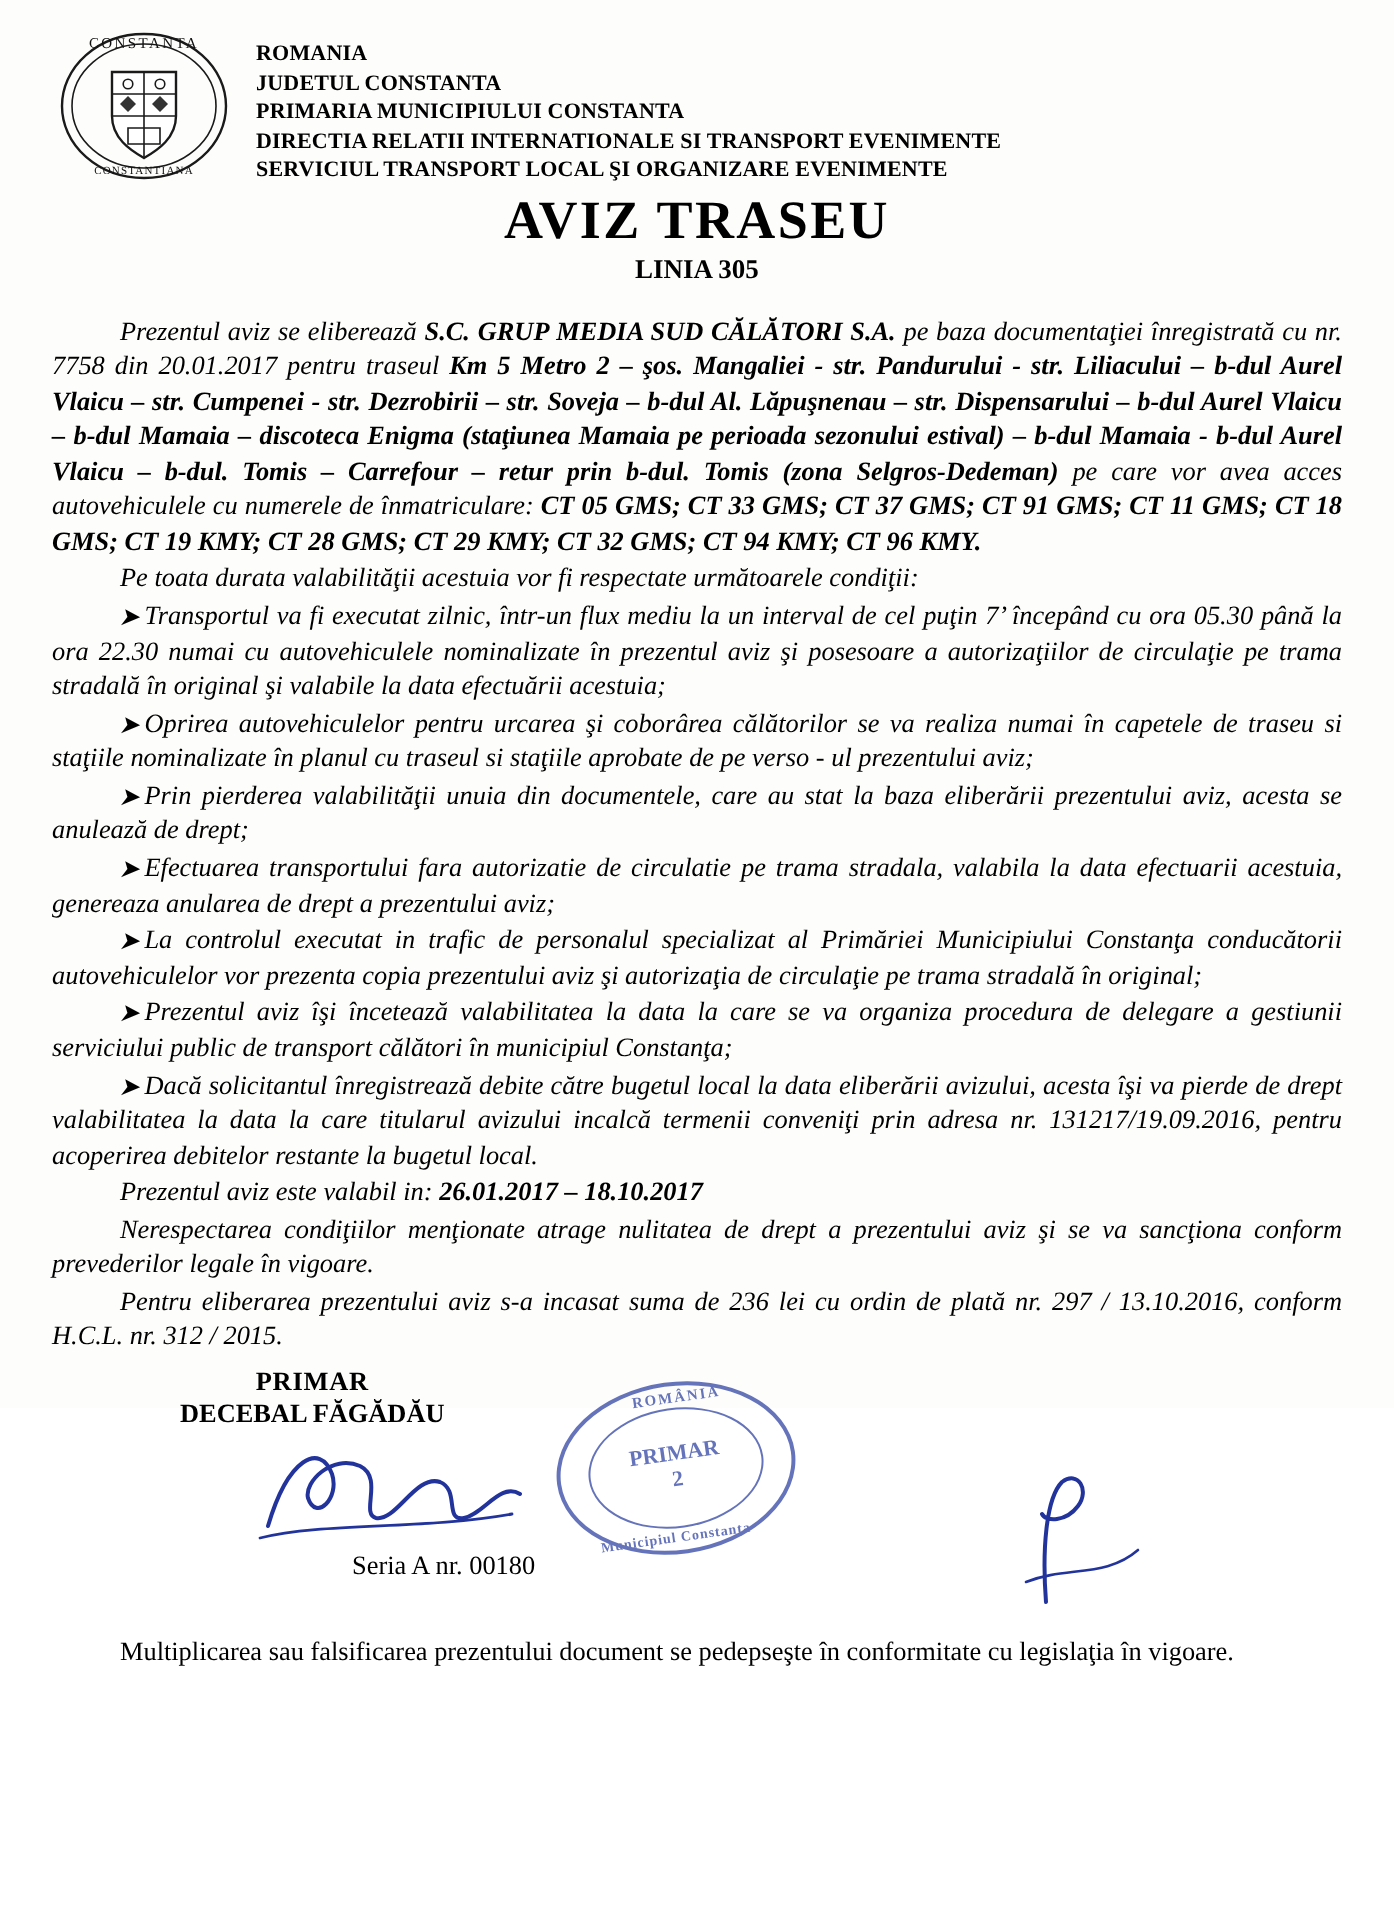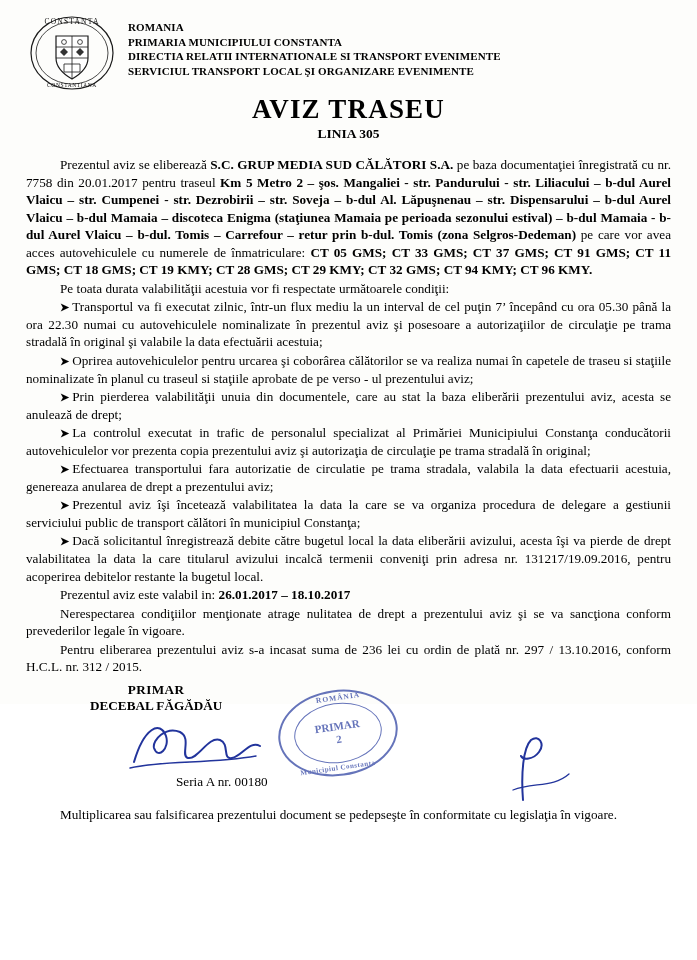--- a/index.html
+++ b/index.html
@@ -55,20 +55,21 @@
     font-size: 13.5px;
     font-weight: bold;
     margin-top: 1px;
     margin-bottom: 14px;
   }
   
   .body-text {
     font-size: 13.2px;
     line-height: 1.33;
     text-align: justify;
+    font-style: italic;
   }
   p.para {
     margin: 0 0 1px 0;
     text-indent: 34px;
     text-align: justify;
   }
   b { font-weight: bold; }
   .bullet-item {
     position: relative;
     margin: 0 0 1px 0;
@@ -181,21 +182,21 @@
     right: 78px;
     top: 48px;
     width: 110px;
     height: 76px;
     pointer-events: none;
   }
   .footer-note {
     font-size: 13.2px;
     line-height: 1.33;
     text-align: justify;
-    margin-top: 6px;
+    margin-top: 16px;
   }
 </style>
 </head>
 <body>
 
 <div class="page">
 
   <div class="header">
     <div class="crest">
       <svg width="92" height="78" viewBox="0 0 92 78" xmlns="http://www.w3.org/2000/svg">
@@ -209,40 +210,41 @@
         <circle cx="54" cy="28" r="2.4" fill="none" stroke="#1a1a1a" stroke-width="0.8"></circle>
         <path d="M34 38 l4 -4 l4 4 l-4 4 z" fill="#333"></path>
         <path d="M50 38 l4 -4 l4 4 l-4 4 z" fill="#333"></path>
         <path d="M38 50 h16 v8 h-16 z" fill="none" stroke="#1a1a1a" stroke-width="0.8"></path>
         <text x="46" y="10" font-family="Liberation Serif, serif" font-size="7.5" text-anchor="middle" fill="#111" letter-spacing="1.2">CONSTANTA</text>
         <text x="46" y="73" font-family="Liberation Serif, serif" font-size="5.5" text-anchor="middle" fill="#111" letter-spacing="0.6">CONSTANTIANA</text>
       </svg>
     </div>
     <div class="header-lines">
       <div>ROMANIA</div>
+      <div>JUDETUL CONSTANTA</div>
       <div>PRIMARIA MUNICIPIULUI CONSTANTA</div>
       <div>DIRECTIA RELATII INTERNATIONALE  SI TRANSPORT EVENIMENTE</div>
       <div>SERVICIUL TRANSPORT LOCAL ŞI ORGANIZARE EVENIMENTE</div>
     </div>
   </div>
 
   <div class="title">AVIZ TRASEU</div>
   <div class="subtitle">LINIA 305</div>
 
   <div class="body-text">
 
     <p class="para"><span>Prezentul aviz se eliberează </span><b>S.C. GRUP MEDIA SUD CĂLĂTORI  S.A.</b><span> pe baza documentaţiei înregistrată cu nr. 7758 din 20.01.2017  pentru traseul </span><b>Km 5 Metro 2 – şos. Mangaliei - str. Pandurului - str. Liliacului – b-dul Aurel Vlaicu – str. Cumpenei - str. Dezrobirii – str. Soveja – b-dul Al. Lăpuşnenau – str. Dispensarului – b-dul Aurel Vlaicu – b-dul Mamaia – discoteca Enigma (staţiunea Mamaia pe perioada sezonului estival) – b-dul Mamaia - b-dul Aurel Vlaicu – b-dul. Tomis – Carrefour – retur prin b-dul. Tomis (zona Selgros-Dedeman)</b><span> pe care vor avea acces autovehiculele  cu numerele de înmatriculare: </span><b>CT 05 GMS; CT 33 GMS; CT 37 GMS; CT 91 GMS; CT 11 GMS; CT 18 GMS; CT 19 KMY; CT 28 GMS; CT 29 KMY; CT 32 GMS; CT 94 KMY; CT 96 KMY.</b></p>
 
     <p class="para">Pe toata durata valabilităţii acestuia vor fi respectate următoarele condiţii:</p>
 
     <p class="bullet-item"><span class="arrow">➤</span><span>Transportul va fi executat zilnic, într-un flux mediu la un interval de cel puţin 7’ începând  cu ora  05.30 până la ora 22.30 numai cu autovehiculele   nominalizate în prezentul aviz şi posesoare a autorizaţiilor  de circulaţie pe trama stradală în original şi valabile la data efectuării acestuia;</span></p>
     <p class="bullet-item"><span class="arrow">➤</span><span>Oprirea  autovehiculelor pentru urcarea şi coborârea călătorilor se va realiza numai în capetele de traseu si staţiile nominalizate în planul cu traseul si staţiile aprobate de pe verso - ul prezentului aviz;</span></p>
     <p class="bullet-item"><span class="arrow">➤</span><span>Prin pierderea valabilităţii unuia din documentele, care au stat la baza eliberării prezentului aviz, acesta se anulează de drept;</span></p>
+    <p class="bullet-item"><span class="arrow">➤</span><span>Efectuarea transportului fara autorizatie de circulatie pe trama stradala, valabila la data efectuarii acestuia, genereaza anularea de drept a prezentului aviz;</span></p>
     <p class="bullet-item"><span class="arrow">➤</span><span>La controlul executat in trafic de personalul specializat al Primăriei Municipiului Constanţa conducătorii autovehiculelor vor prezenta copia prezentului aviz şi autorizaţia de circulaţie pe trama stradală în original;</span></p>
-    <p class="bullet-item"><span class="arrow">➤</span><span>Efectuarea transportului fara autorizatie de circulatie pe trama stradala, valabila la data efectuarii acestuia, genereaza anularea de drept a prezentului aviz;</span></p>
     <p class="bullet-item"><span class="arrow">➤</span><span>Prezentul aviz îşi încetează valabilitatea la data la care se va organiza procedura de delegare a gestiunii serviciului public de transport călători în municipiul Constanţa;</span></p>
     <p class="bullet-item"><span class="arrow">➤</span><span>Dacă solicitantul înregistrează debite către bugetul local la data eliberării avizului, acesta îşi va pierde de drept valabilitatea la data la care titularul avizului incalcă termenii conveniţi prin adresa nr. 131217/19.09.2016, pentru acoperirea debitelor restante la bugetul local.</span></p>
 
     <p class="para"><span>Prezentul aviz este valabil in: </span><b>26.01.2017 – 18.10.2017</b></p>
 
     <p class="para">Nerespectarea condiţiilor menţionate atrage nulitatea de drept a prezentului aviz şi se va sancţiona conform  prevederilor legale în vigoare.</p>
 
     <p class="para">Pentru eliberarea prezentului aviz s-a incasat suma de 236  lei cu ordin de plată nr. 297 / 13.10.2016, conform H.C.L. nr. 312 / 2015.</p>
   </div>
 

